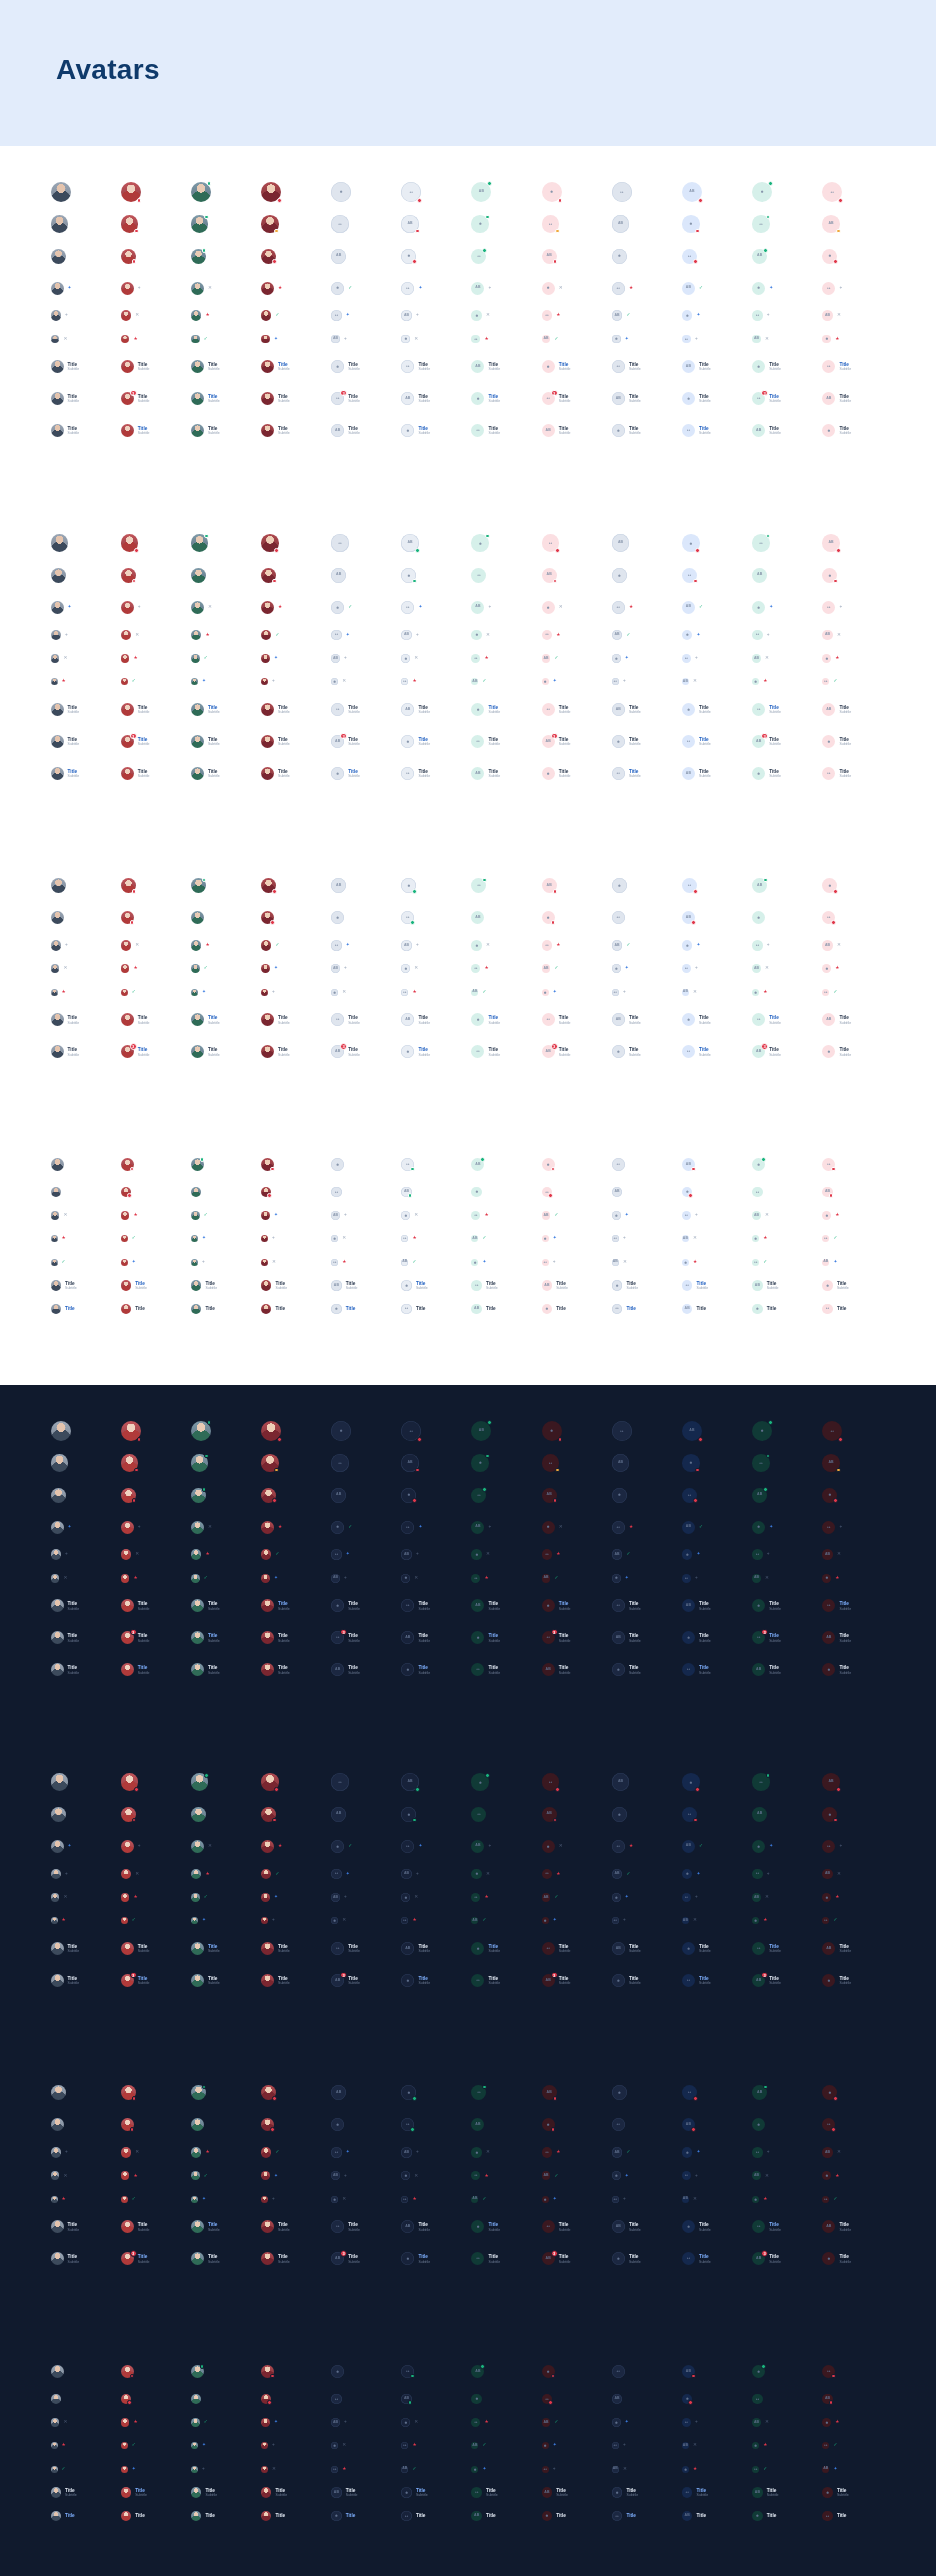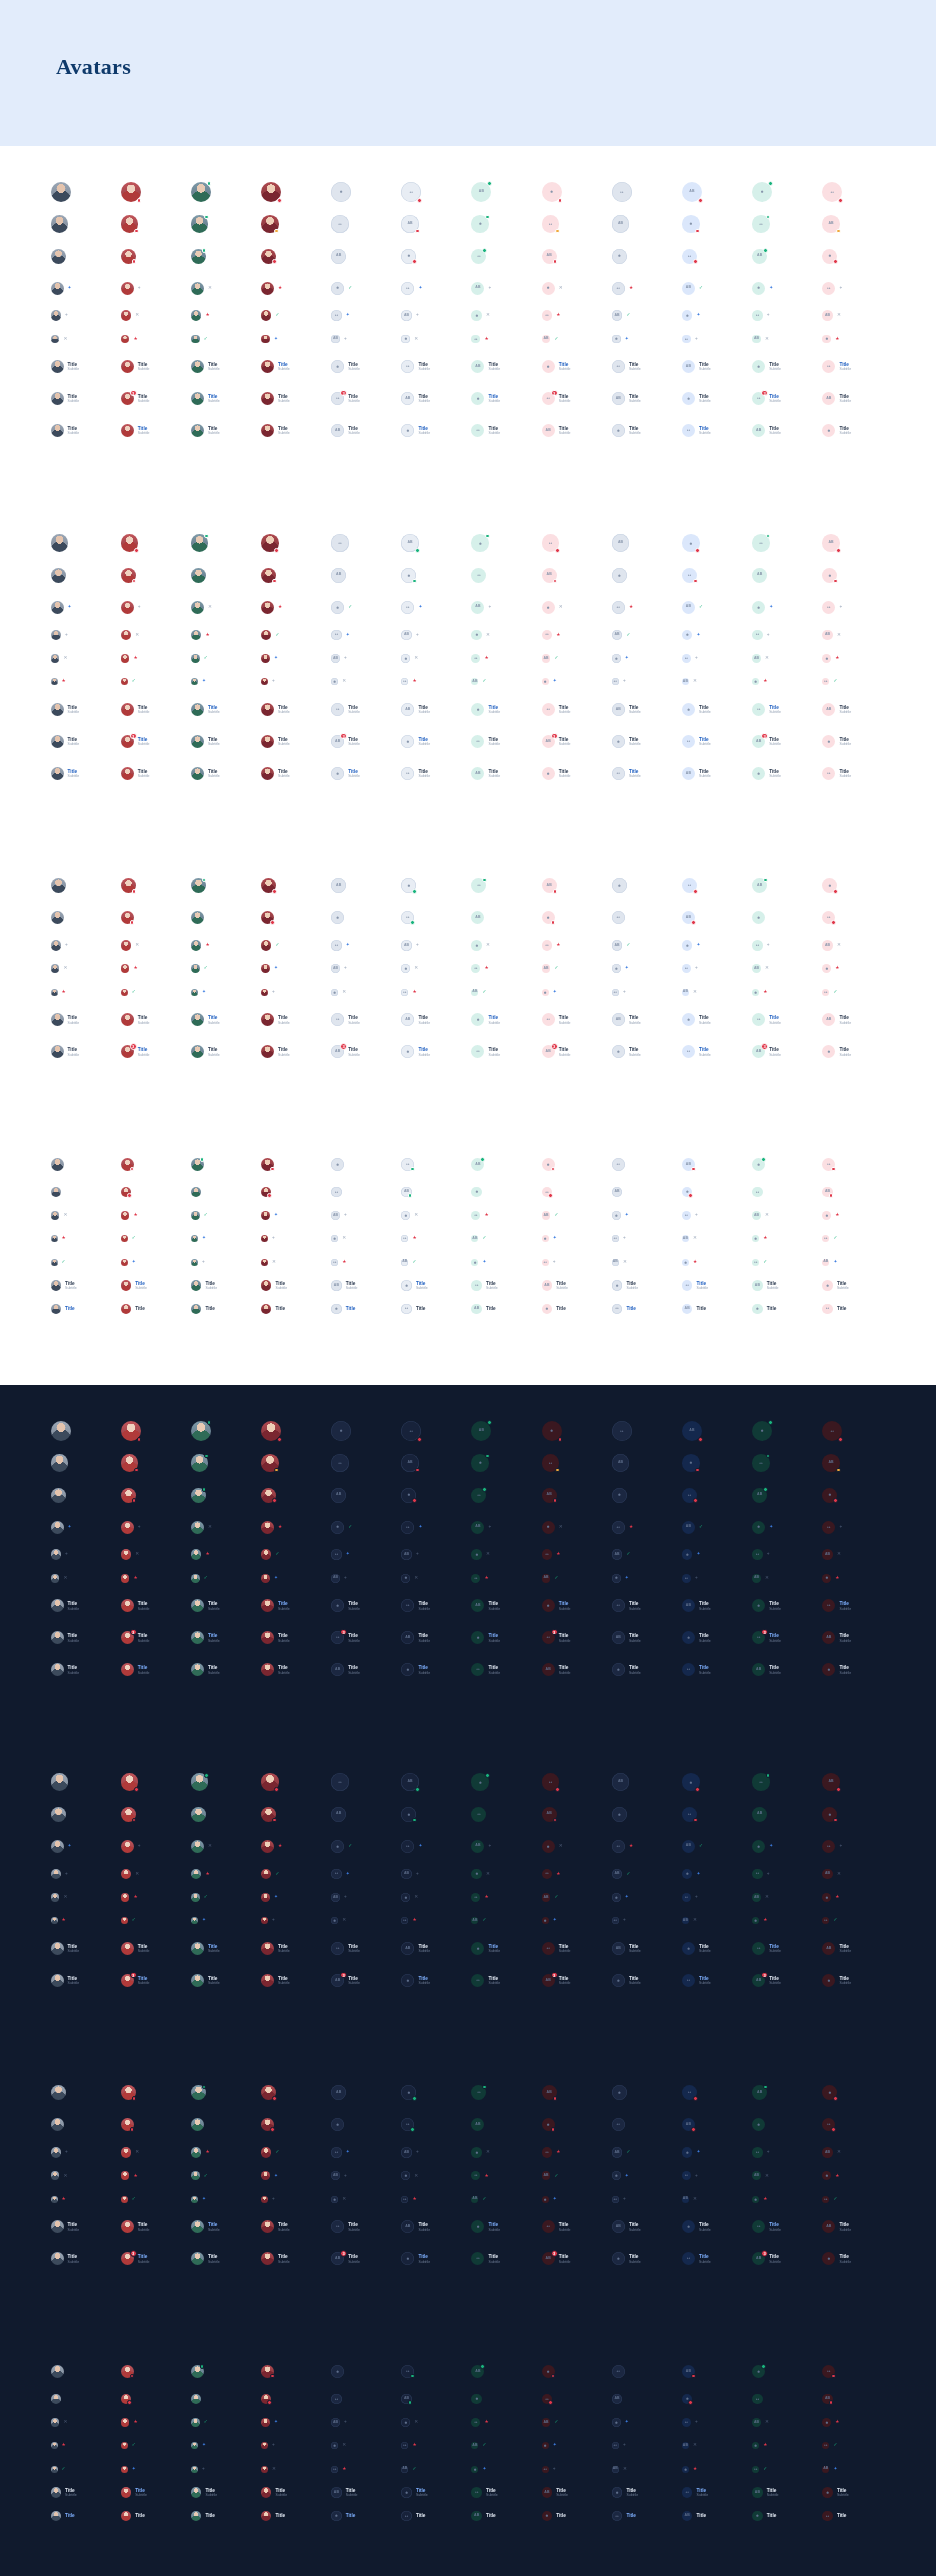--- a/index.html
+++ b/index.html
@@ -14,25 +14,24 @@
 
   
   .header {
     height: 146px;
     background: #e2ecfb;
     display: flex;
     align-items: flex-start;
     padding: 54px 0 0 56px;
   }
   .header-title {
-    font-size: 22px;
+    font-size: 28px;
     font-weight: bold;
     color: #0f3a6b;
     letter-spacing: 0.3px;
-    font-family: Liberation Serif, serif;
   }
 
   
   .section { width: 936px; padding: 0; }
   .section.light { background: #ffffff; }
   .section.dark  { background: #101a2d; }
 
   .block { padding: 30px 47px 23.4px 47px; }
   .rowline {
     display: grid;

